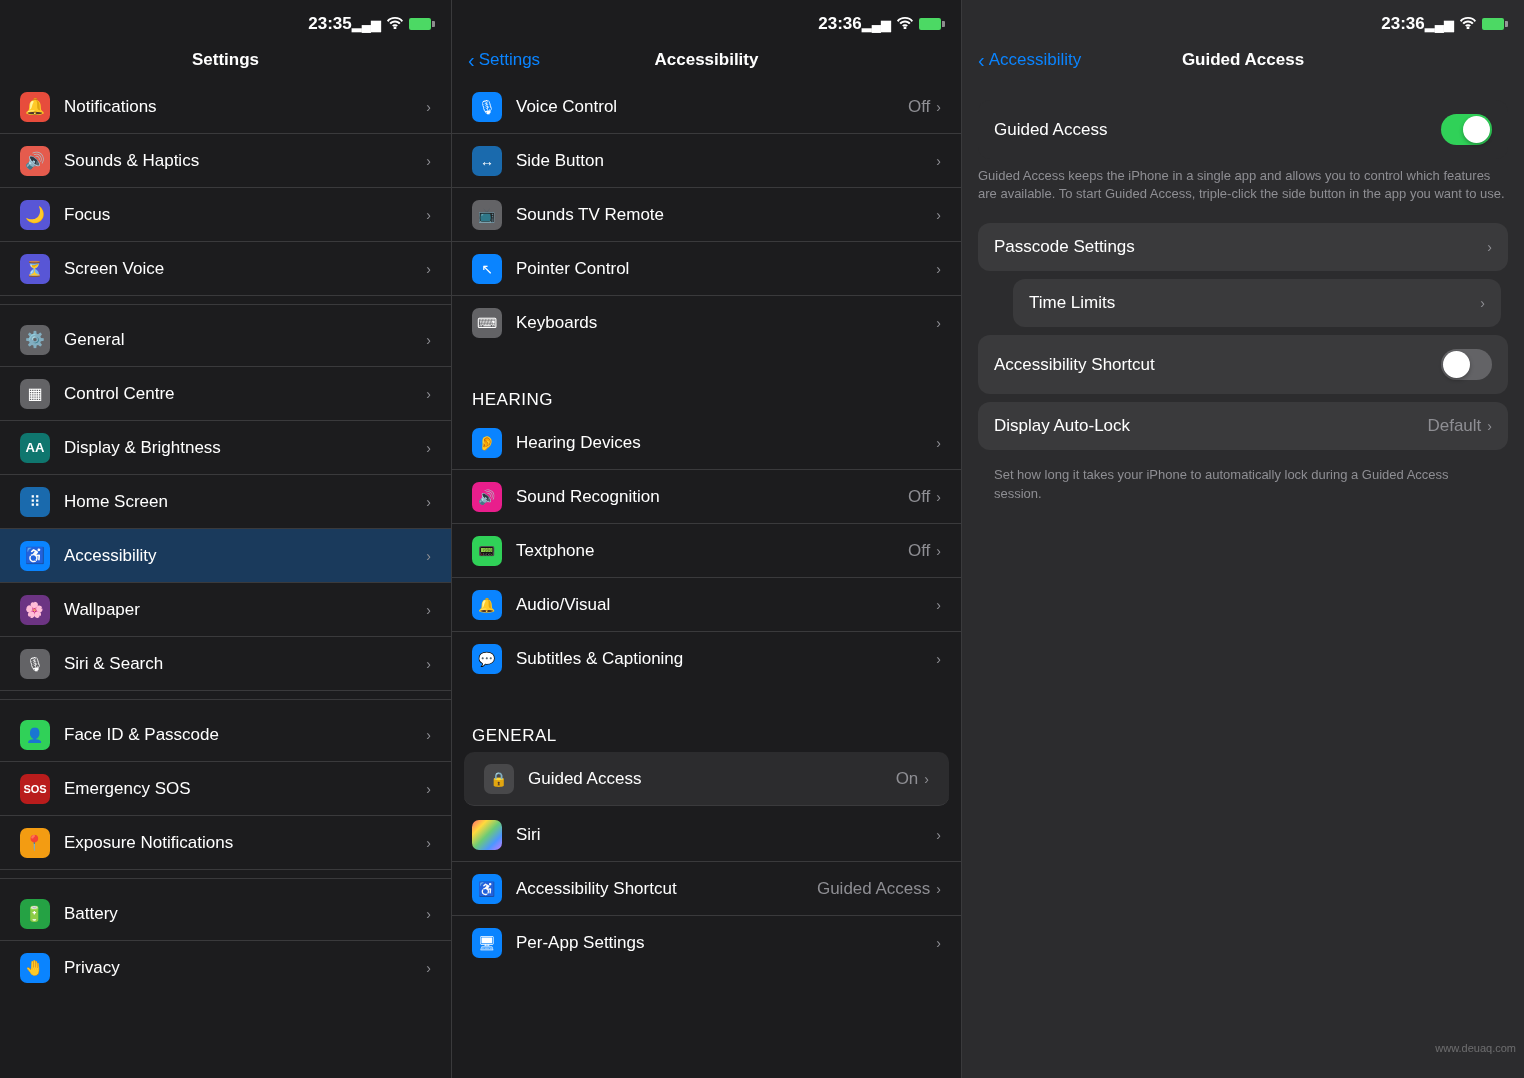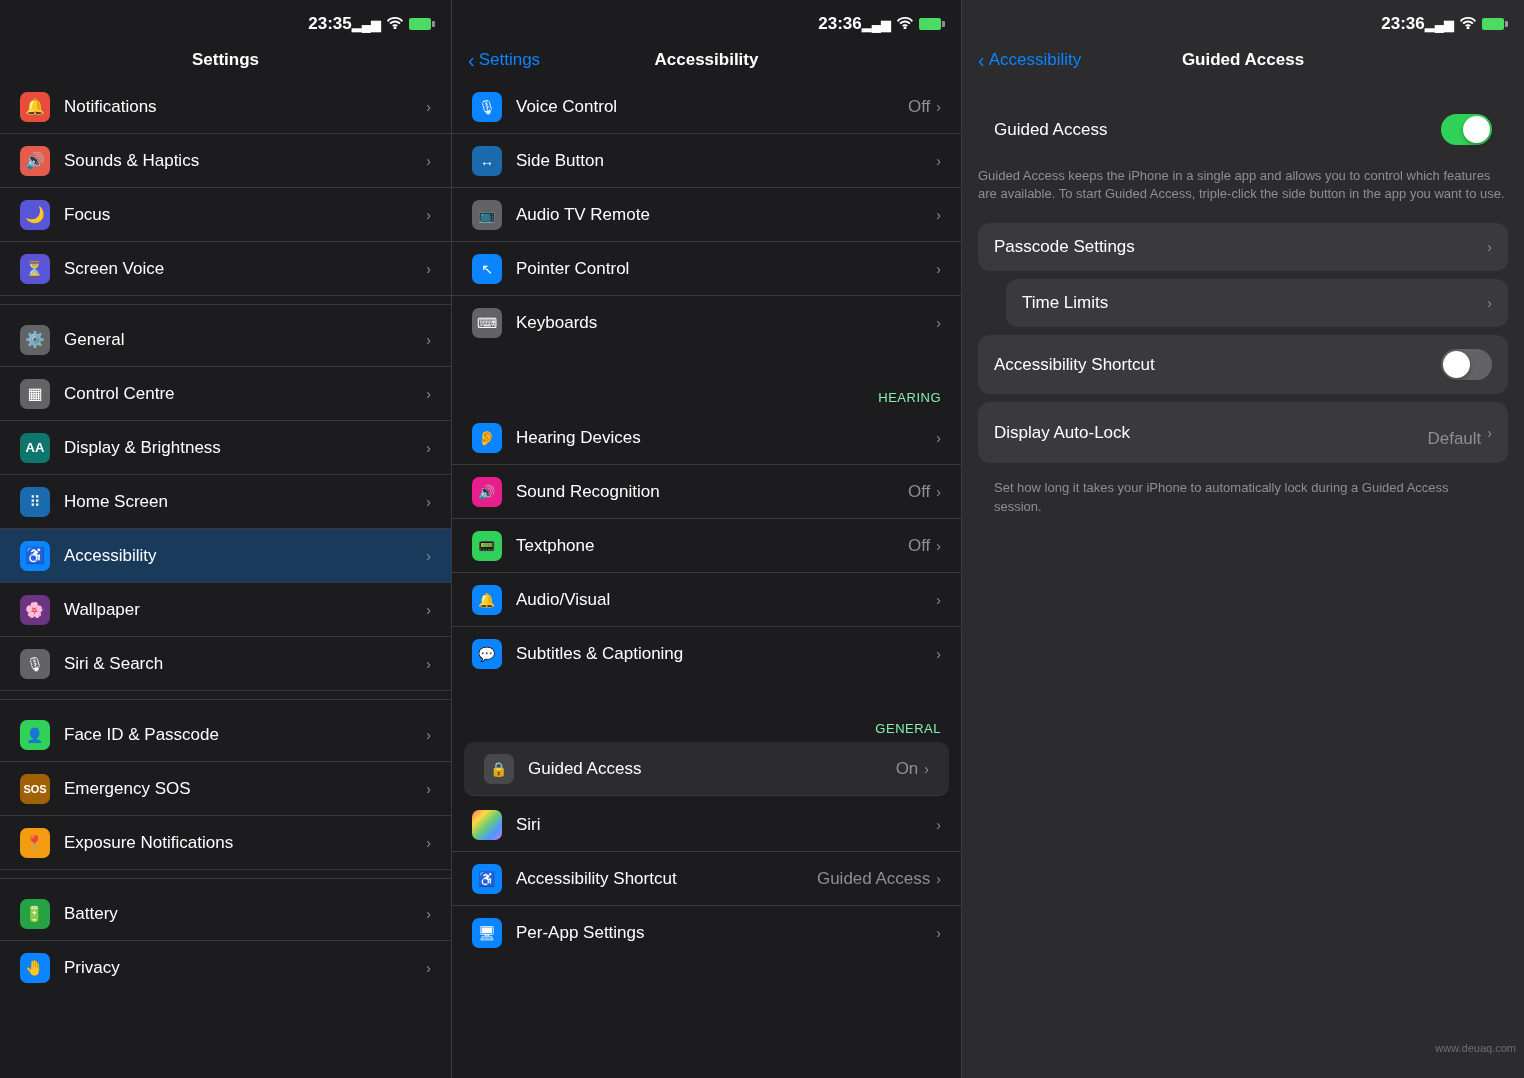--- a/index.html
+++ b/index.html
@@ -100,26 +100,25 @@
     .nav-back-chevron {
       font-size: 20px;
       line-height: 1;
     }
 
     
     .settings-list {
       padding: 0;
     }
     .settings-section-label {
-      font-size: 13px;
-      color: #86efac;
+      font-size: 17px;
+      color: #ffffff;
       text-transform: uppercase;
       letter-spacing: 0.5px;
       padding: 16px 20px 6px;
-      text-align: right;
     }
     .settings-item {
       display: flex;
       align-items: center;
       padding: 11px 20px;
       background: transparent;
       border-bottom: 0.5px solid #3a3a3c;
       cursor: pointer;
       min-height: 54px;
     }
@@ -166,21 +165,21 @@
     
     .icon-red { background: #e74c3c; }
     .icon-orange-red { background: #e55b4d; }
     .icon-blue { background: #0a84ff; }
     .icon-blue-dark { background: #0f766e; }
     .icon-blue-accessibility { background: #0a84ff; }
     .icon-gray { background: #636366; }
     .icon-gray-dark { background: #48484a; }
     .icon-green { background: #30d158; }
     .icon-green-dark { background: #25a244; }
-    .icon-red-dark { background: #a16207; }
+    .icon-red-dark { background: #b91c1c; }
 
     
     .p3-section {
       margin: 20px 16px 0;
     }
     .p3-card {
       background: #3a3a3c;
       border-radius: 12px;
       padding: 0;
       overflow: hidden;
@@ -202,21 +201,20 @@
     }
     .p3-description {
       font-size: 13px;
       color: #8e8e93;
       padding: 8px 16px 12px;
       line-height: 1.4;
     }
     .p3-value {
       font-size: 17px;
       color: #8e8e93;
-      margin-top: 13px;
     }
 
     
     .toggle {
       width: 51px;
       height: 31px;
       border-radius: 16px;
       position: relative;
       cursor: pointer;
       flex-shrink: 0;
@@ -514,21 +512,21 @@
       <div class="item-content">
         <span class="item-label">Side Button</span>
         <span class="chevron">›</span>
       </div>
     </div>
     <div class="settings-item">
       <div class="item-icon icon-gray">
         <span style="color:white;font-size:14px">📺</span>
       </div>
       <div class="item-content">
-        <span class="item-label">Audio TV Remote</span>
+        <span class="item-label">Sounds TV Remote</span>
         <span class="chevron">›</span>
       </div>
     </div>
     <div class="settings-item">
       <div class="item-icon icon-blue">
         <span style="color:white;font-size:14px">↖</span>
       </div>
       <div class="item-content">
         <span class="item-label">Pointer Control</span>
         <span class="chevron">›</span>
@@ -683,21 +681,21 @@
 
   <div class="p3-section">
     <div class="p3-card">
       <div class="p3-card-item">
         <span class="p3-label">Passcode Settings</span>
         <span class="chevron">›</span>
       </div>
     </div>
   </div>
 
-  <div style="margin:8px 16px 0;padding-left:28px;">
+  <div style="margin:8px 23px 0;padding-left:28px;">
     <div class="p3-card">
       <div class="p3-card-item">
         <span class="p3-label">Time Limits</span>
         <span class="chevron">›</span>
       </div>
     </div>
   </div>
 
   <div style="margin:8px 16px 0;">
     <div class="p3-card">

